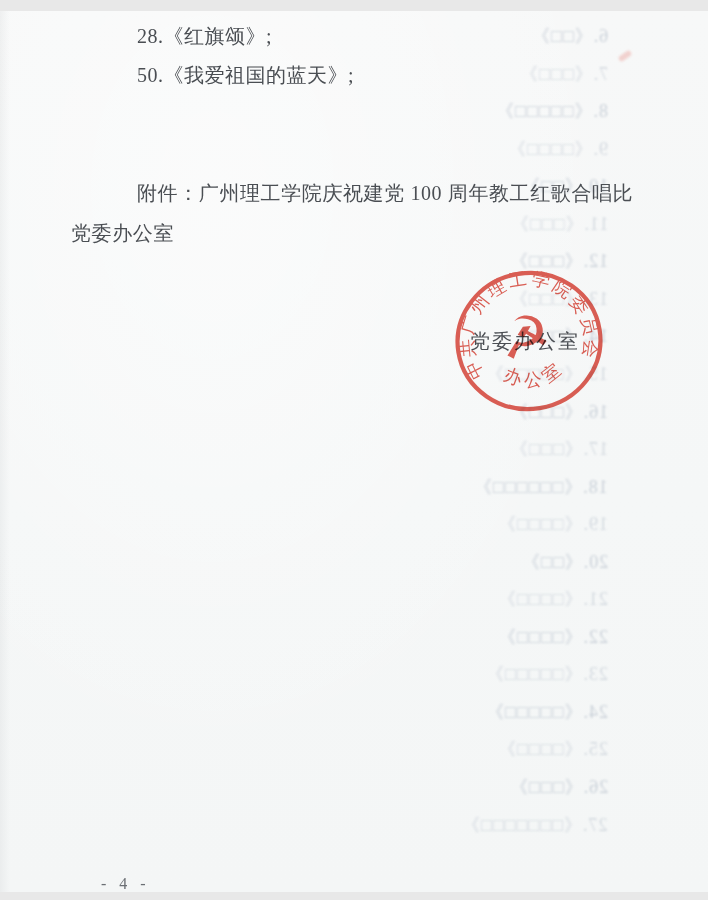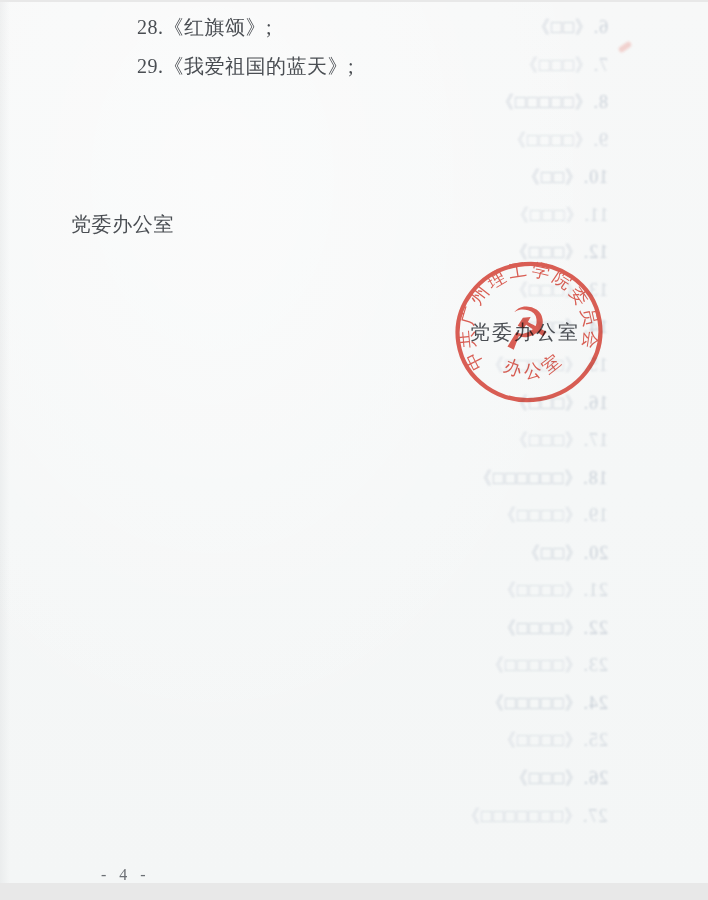--- a/index.html
+++ b/index.html
@@ -1,19 +1,19 @@
 <!DOCTYPE html>
 <html><head>
 <meta charset="utf-8">
 <style>
   html,body{margin:0;padding:0;background:#e8e8e8;}
   #page{
     position:relative;
     width:708px;height:881px;
-    margin:2px auto;
+    margin:11px auto;
     background:
       radial-gradient(ellipse at 30% 20%, rgba(255,255,255,.5), rgba(255,255,255,0) 60%),
       linear-gradient(180deg,#f7f8f8 0%, #f5f7f7 55%, #f4f6f6 100%);
     overflow:hidden;
     font-family:"Liberation Serif","DejaVu Serif",serif;
     color:#4a4e53;
   }
   
   #page::before{
     content:"";position:absolute;left:0;top:0;width:10px;height:100%;
@@ -80,23 +80,24 @@
       <div class="ghost-line" style="top: 764px;">26.《□□□》</div>
       <div class="ghost-line" style="top: 801.5px;">27.《□□□□□□□》</div>
     </div>
 
   <div class="ink-speck"></div>
 
   <div class="content-layer">
 
     <div class="list-block">
       <div>28.《红旗颂》;</div>
-      <div>29.《我爱祖国的蓝天》;</div>
+      <div>50.《我爱祖国的蓝天》;</div>
     </div>
 
+    <div class="doc-text attach-1">附件：广州理工学院庆祝建党 100 周年教工红歌合唱比</div>
     <div class="doc-text attach-2">党委办公室</div>
 
     <div class="doc-text sig-office">党委办公室</div>
 
     <div class="doc-text page-num">- 4 -</div>
   </div>
 
   <svg class="stamp" viewBox="0 0 150 144" xmlns="http://www.w3.org/2000/svg">
     <defs>
       <path id="arcTop" d="M 29.1 103.1 A 56 56 0 1 1 120.9 103.1" fill="none"></path>

